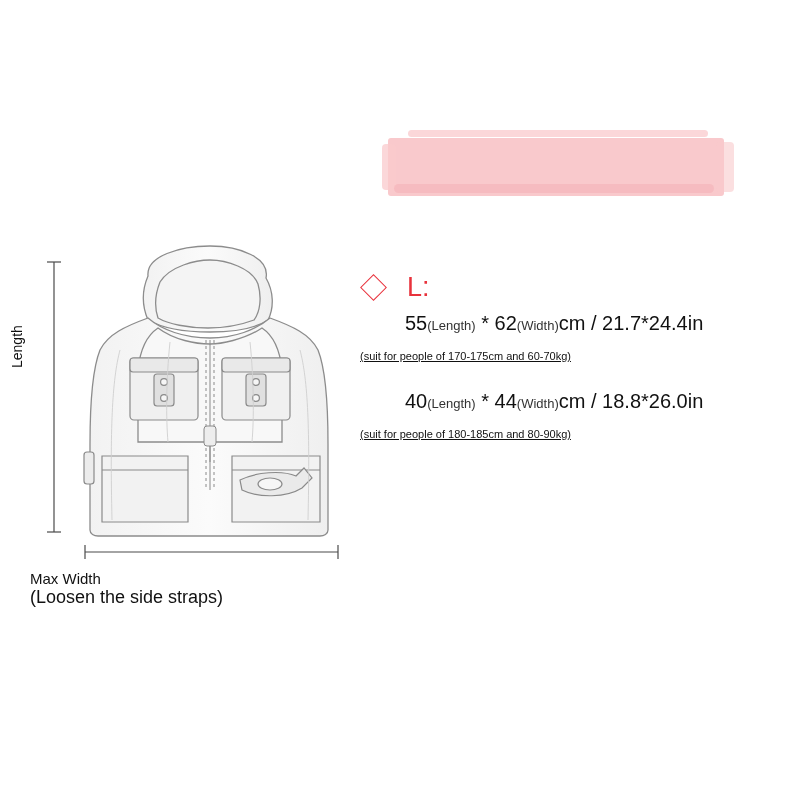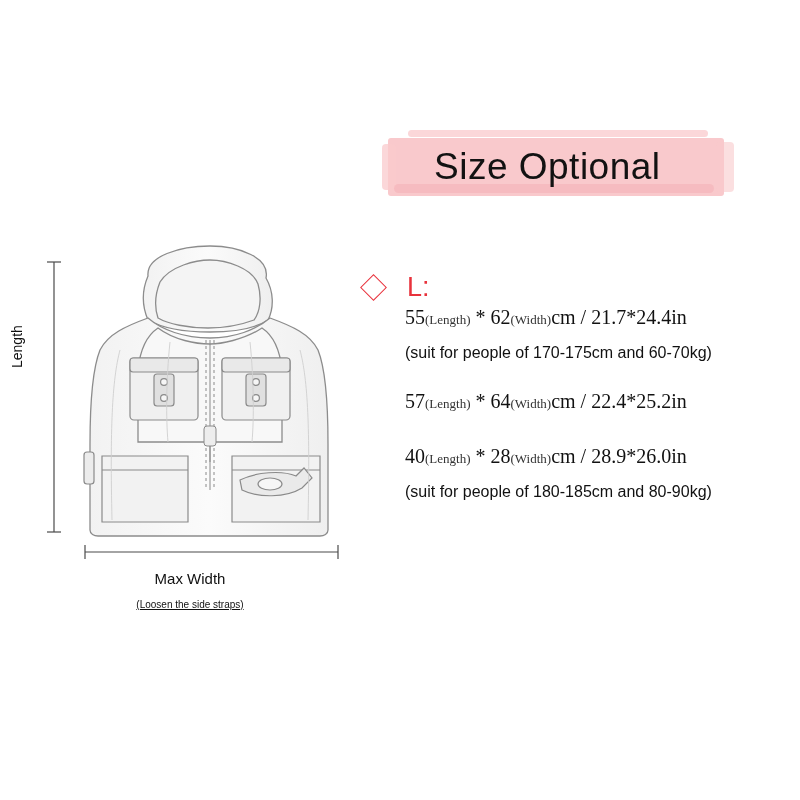--- a/index.html
+++ b/index.html
@@ -110,80 +110,77 @@
     margin-right: 24px;
     flex: 0 0 auto;
   }
   .size-name {
     font-size: 27px;
     color: #e8323c;
     line-height: 30px;
   }
   .size-dims {
     margin-left: 45px;
+    margin-top: 6px;
     font-size: 20px;
     color: #111;
     white-space: nowrap;
     line-height: 26px;
-    font-family: Liberation Serif, serif;
   }
   .size-dims .sub {
     font-size: 13px;
     color: #333;
   }
   .size-note {
-    margin-left: 45px;
     margin-top: 11px;
-    font-size: 16px;
+    font-size: 11px;
     color: #111;
     white-space: nowrap;
+    text-decoration: underline;
   }
 
   
   .vest-area {
     position: absolute;
     left: 20px;
     top: 230px;
     width: 350px;
     height: 400px;
   }
   .measure-caption {
     position: absolute;
     left: 30px;
     top: 570px;
     width: 320px;
-    text-align: center;
     font-size: 15px;
     color: #111;
   }
   .measure-caption .sub2 {
     display: block;
-    margin-top: 12px;
-    font-size: 10px;
-    text-decoration: underline;
+    margin-top: 0;
+    font-size: 18px;
   }
   .length-label {
     position: absolute;
     left: 9px;
     top: 368px;
     font-size: 14px;
     color: #111;
     transform: rotate(-90deg);
     transform-origin: left top;
     white-space: nowrap;
   }
 </style>
 </head>
 <body>
 
 <div class="title-wrap">
   <div class="title-brush"></div>
   <div class="title-brush-c"></div>
   <div class="title-brush-b"></div>
-  <div class="title-text">Size Optional</div>
 </div>
 
 <div class="vest-area">
   <svg width="350" height="400" viewBox="0 0 350 400">
     <defs>
       <linearGradient id="shade" x1="0" y1="0" x2="1" y2="0">
         <stop offset="0%" stop-color="#f2f2f2"></stop>
         <stop offset="50%" stop-color="#fbfbfb"></stop>
         <stop offset="100%" stop-color="#efefef"></stop>
       </linearGradient>
@@ -287,33 +284,26 @@
       <span>55</span><span class="sub">(Length)</span>
       <span>*</span>
       <span>62</span><span class="sub">(Width)</span><span>cm</span>
       <span>/</span>
       <span>21.7*24.4in</span>
     </div>
     <div class="size-note">(suit for people of 170-175cm and 60-70kg)</div>
   </div>
 
   <div class="size-block">
-    <div class="size-dims">
-      <span>57</span><span class="sub">(Length)</span>
-      <span>*</span>
-      <span>64</span><span class="sub">(Width)</span><span>cm</span>
-      <span>/</span>
-      <span>22.4*25.2in</span>
-    </div>
   </div>
 
   <div class="size-block">
     <div class="size-dims">
       <span>40</span><span class="sub">(Length)</span>
       <span>*</span>
-      <span>28</span><span class="sub">(Width)</span><span>cm</span>
+      <span>44</span><span class="sub">(Width)</span><span>cm</span>
       <span>/</span>
-      <span>28.9*26.0in</span>
+      <span>18.8*26.0in</span>
     </div>
     <div class="size-note">(suit for people of 180-185cm and 80-90kg)</div>
   </div>
 
 </div>
 
 </body></html>

